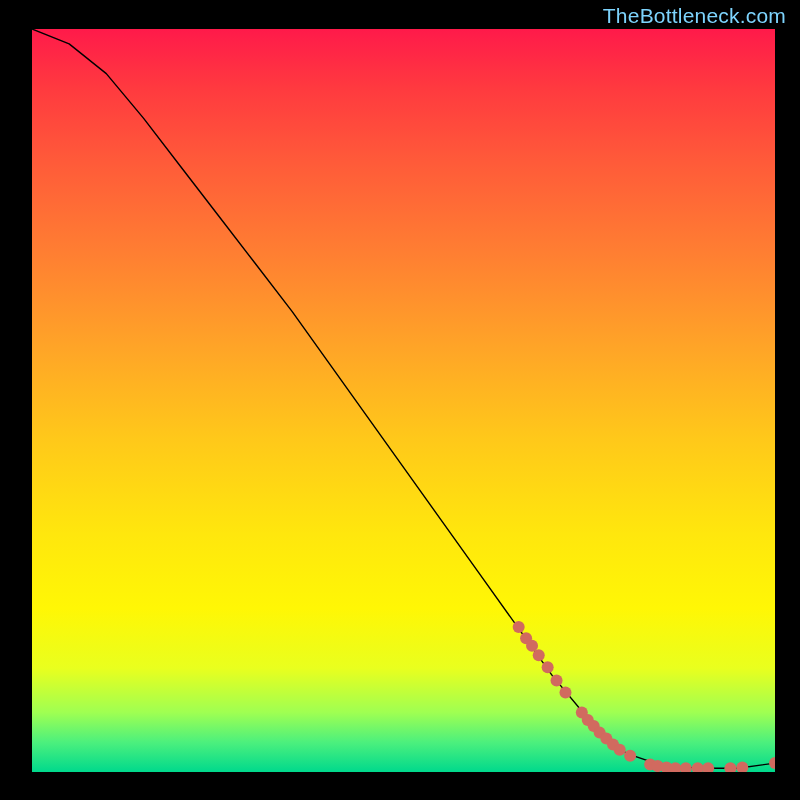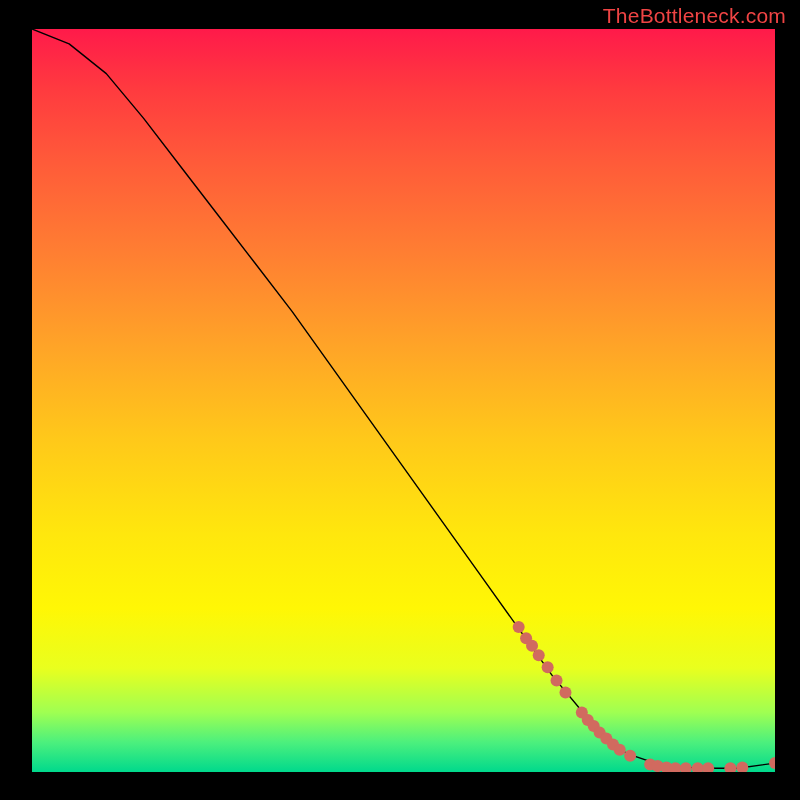--- a/index.html
+++ b/index.html
@@ -7,21 +7,21 @@
     width: 800px;
     height: 800px;
     background: #000;
     position: relative;
     font-family: Arial, sans-serif;
   }
   .watermark {
     position: absolute;
     top: 4px;
     right: 14px;
-    color: #ef4444;
+    color: #7dd3fc;
     font-size: 21px;
     font-weight: 500;
     letter-spacing: 0.2px;
     z-index: 5;
   }
   .plot-area {
     position: absolute;
     left: 32px;
     top: 29px;
     width: 743px;

